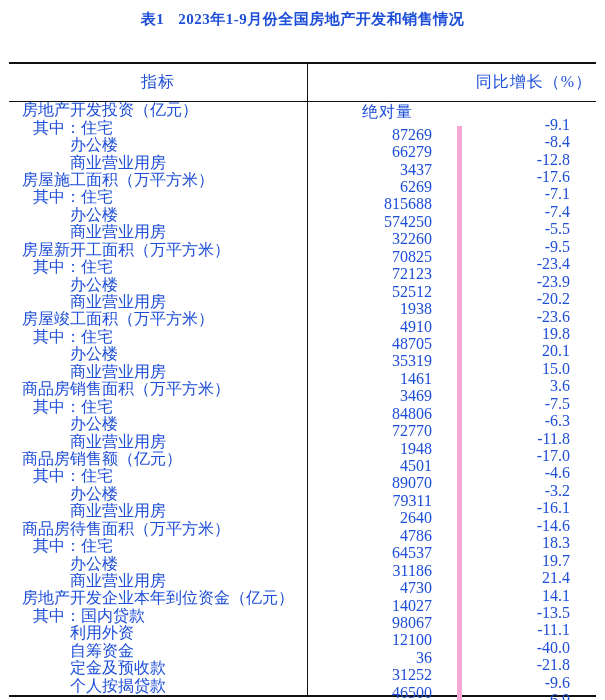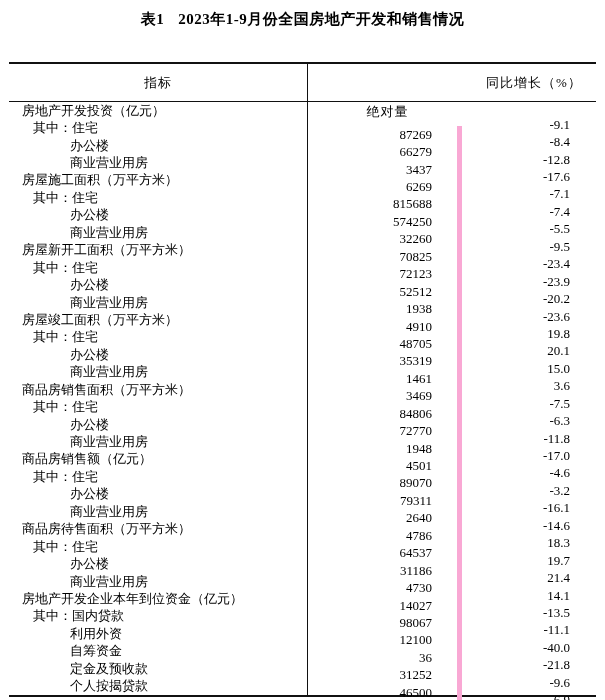--- a/index.html
+++ b/index.html
@@ -5,21 +5,21 @@
   html, body {
     margin: 0;
     padding: 0;
     background: #ffffff;
   }
   .page {
     position: relative;
     width: 605px;
     height: 700px;
     background: #ffffff;
-    color: #000000;
+    color: #1d4ed8;
     font-family: "Liberation Serif", "DejaVu Serif", serif;
     overflow: hidden;
   }
   .doc-title {
     position: absolute;
     top: 10px;
     left: 0;
     width: 605px;
     text-align: center;
     font-size: 15px;
@@ -29,21 +29,21 @@
   }
   .doc-title .tlabel { margin-right: 14px; }
 
   .stats-table {
     position: absolute;
     top: 62px;
     left: 9px;
     width: 587px;
     border-top: 2px solid #111;
     border-bottom: 2px solid #111;
-    font-size: 13px;
+    font-size: 16px;
   }
   .thead {
     display: flex;
     height: 37px;
     border-bottom: 1px solid #111;
   }
   .thead .hcell {
     display: flex;
     align-items: center;
     justify-content: center;

